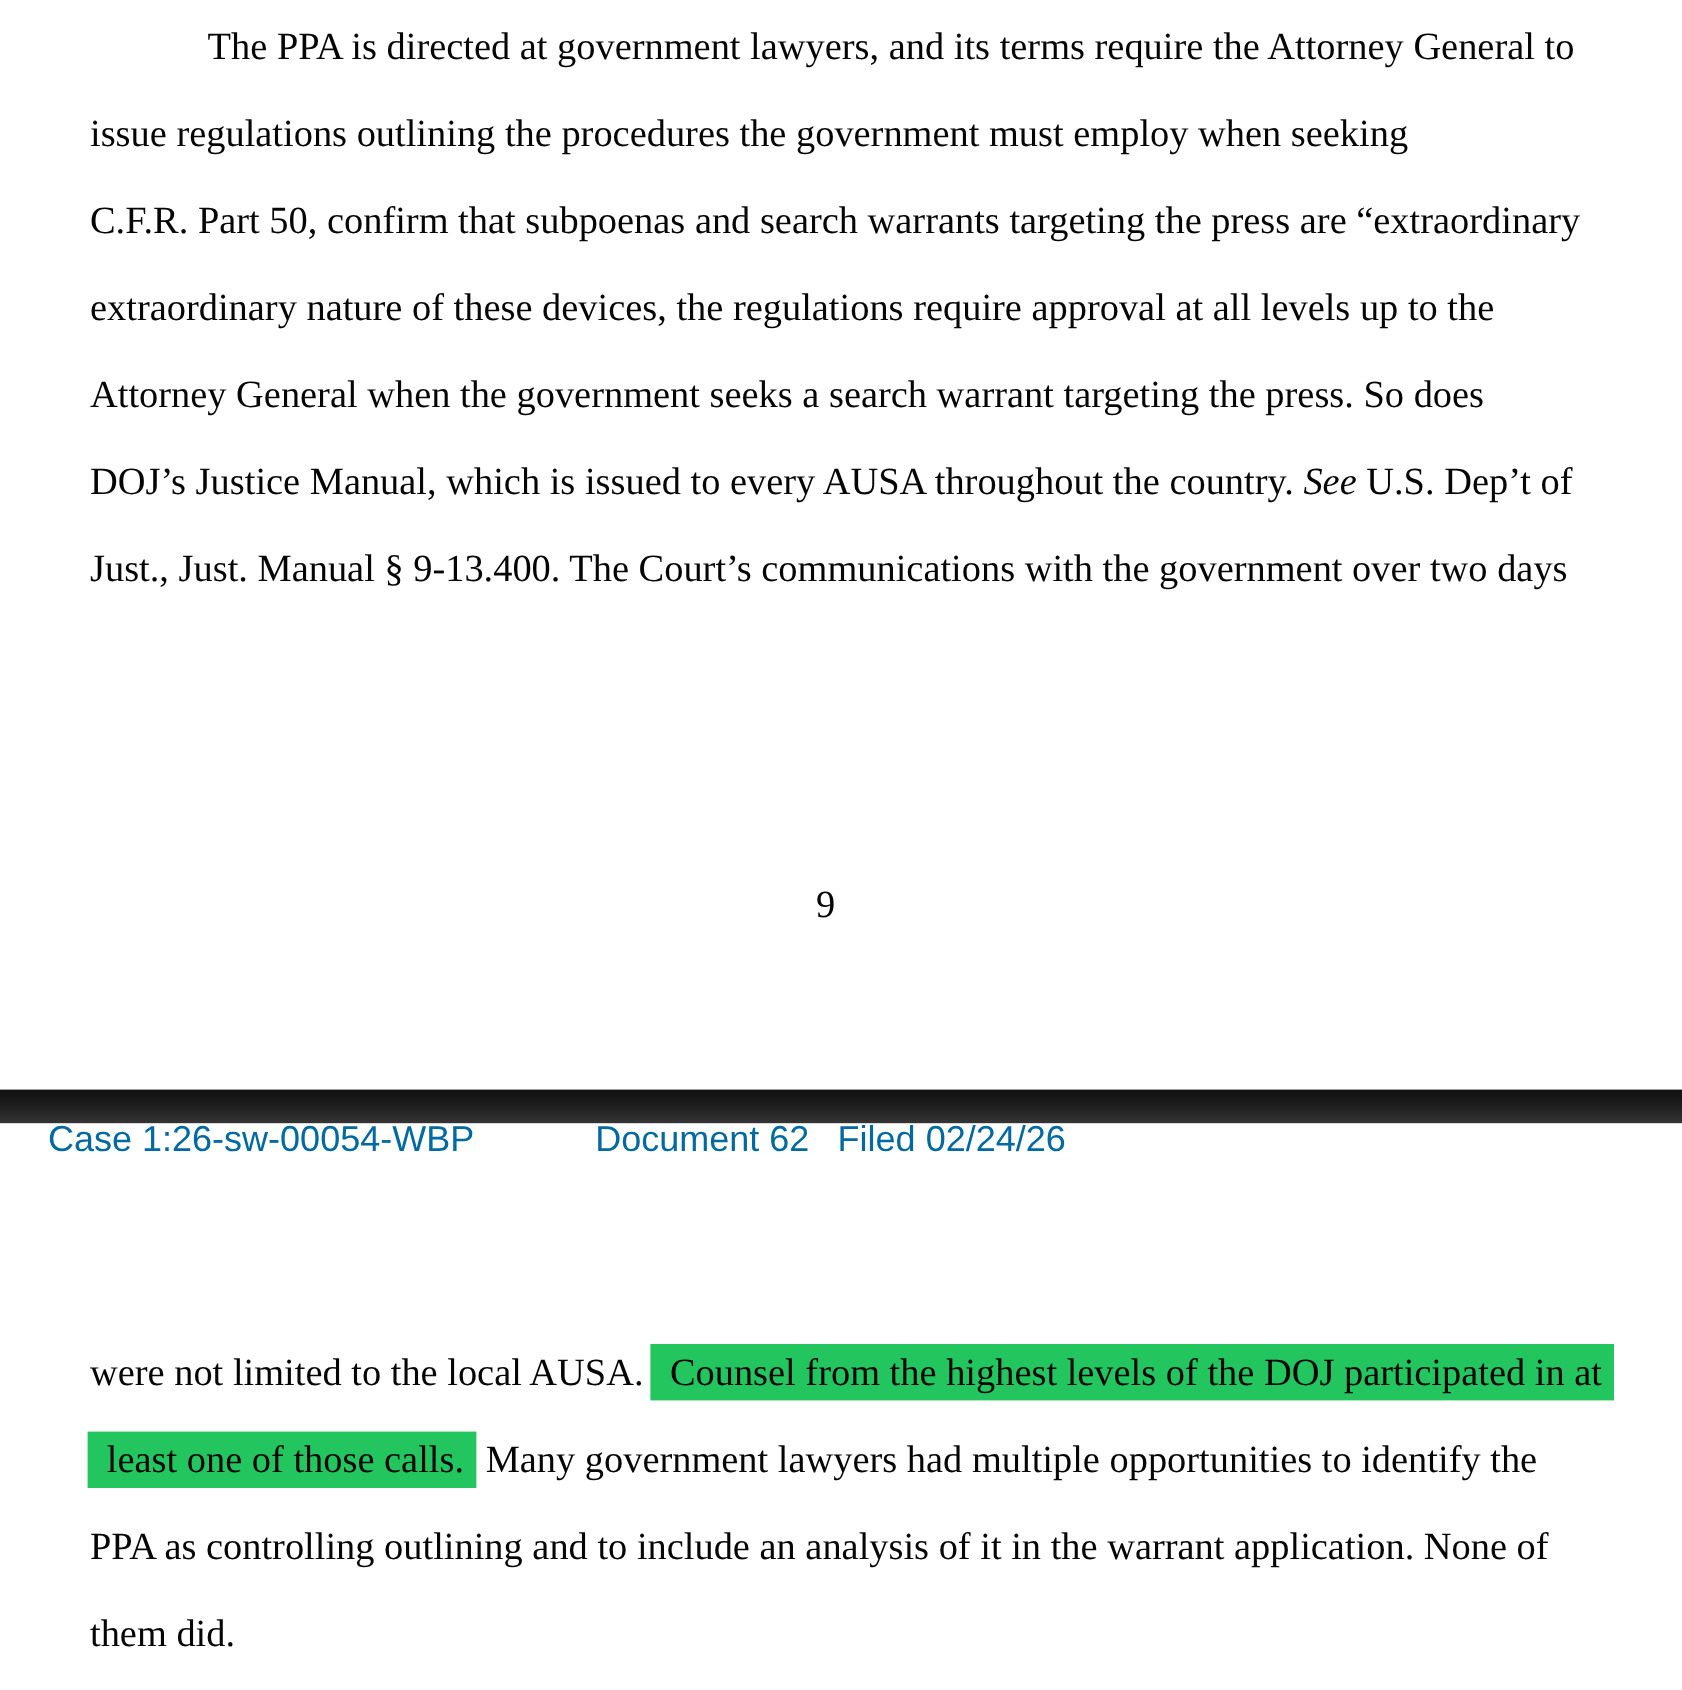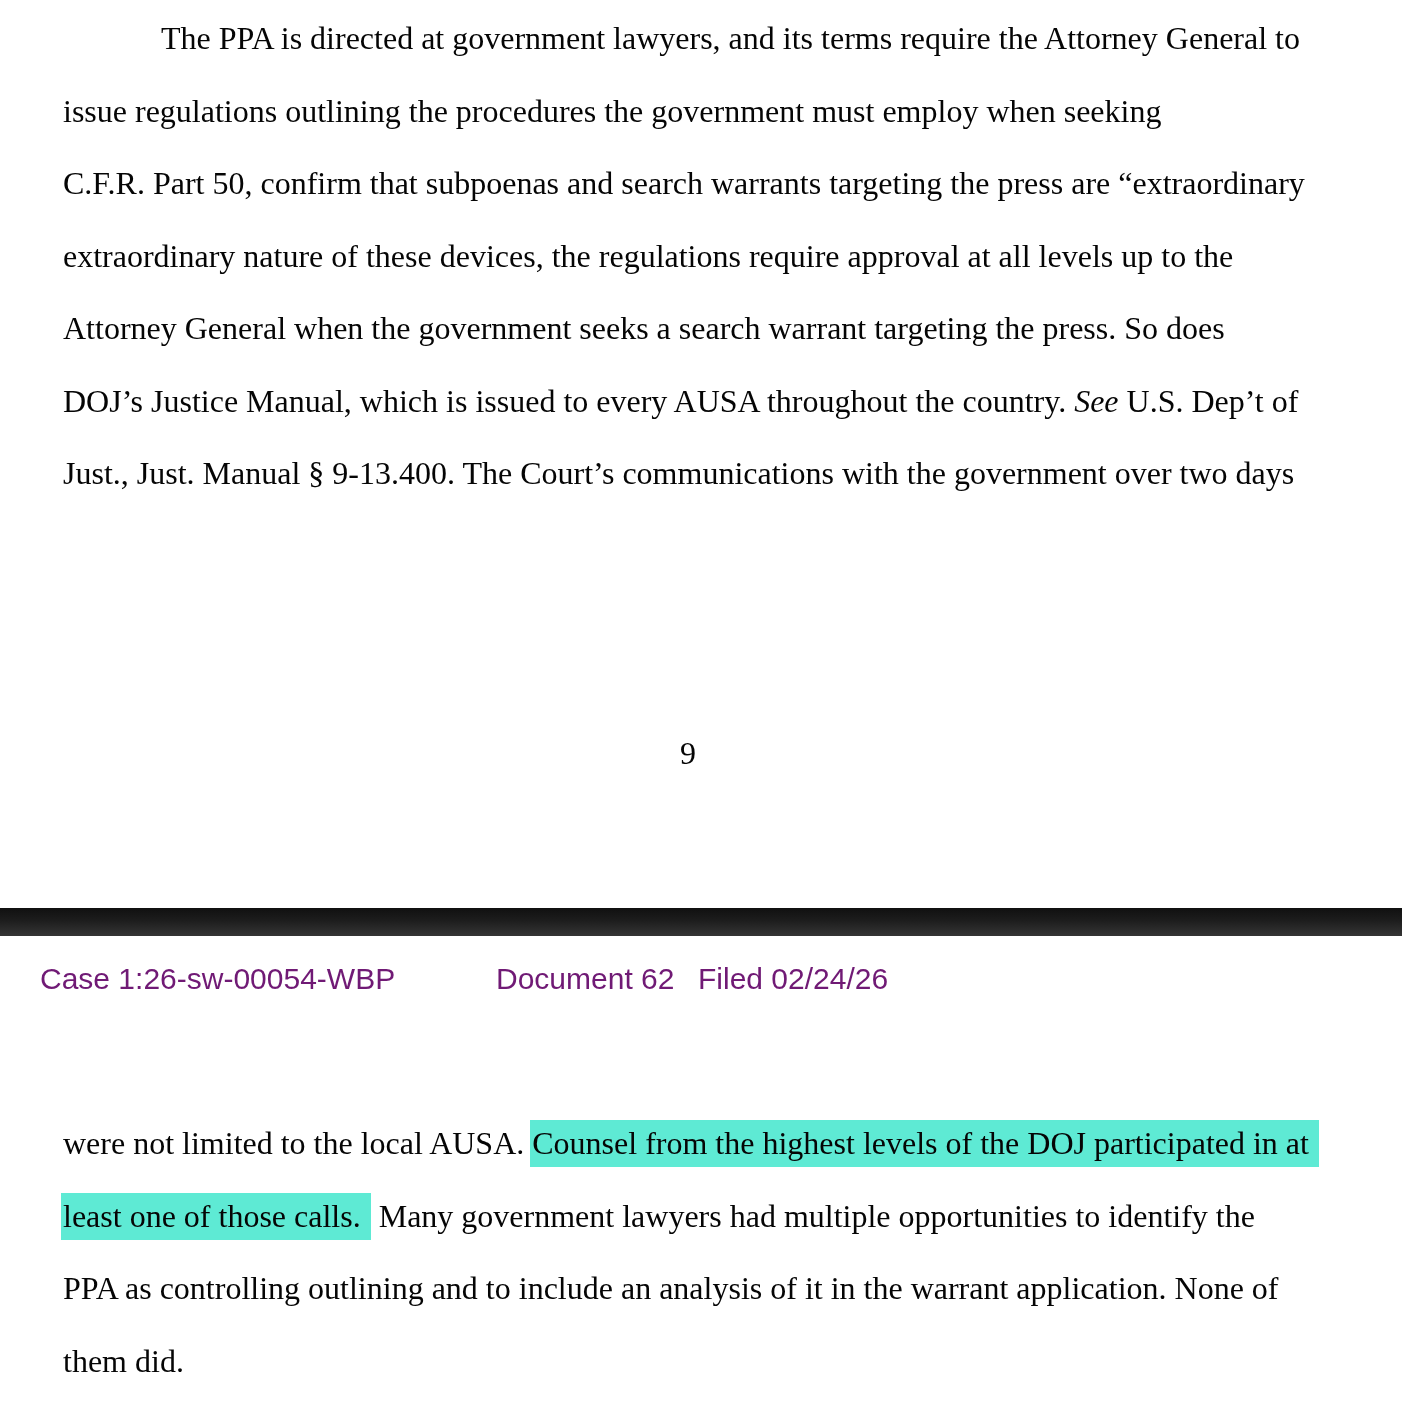--- a/index.html
+++ b/index.html
@@ -6,58 +6,58 @@
   body {
     width: 1402px; height: 1408px;
     background: #ffffff;
     position: relative;
     overflow: hidden;
     font-family: "Liberation Serif", serif;
     color: #050505;
   }
   .body-text {
     position: absolute;
-    left: 63px;
+    left: 75px;
     width: 1290px;
     font-size: 32px;
     color: #050505;
   }
   #page9-body { top: 2px; }
   #page10-body { top: 1107px; }
   .line { line-height: 72.5px; white-space: nowrap; }
   .line.indent { text-indent: 98px; }
   .it { font-style: italic; }
   .hl {
-    background: #5eead4;
-    padding: 5px 10px 6px 2px;
+    background: #22c55e;
+    padding: 5px 10px 6px 16px;
     margin-left: -2px;
   }
   .page-number {
     position: absolute;
     left: 65px; top: 717px;
     width: 1246px;
     text-align: center;
     font-size: 32px;
     line-height: 72.5px;
     color: #050505;
   }
   .separator-bar {
     position: absolute;
     left: 0; top: 908px;
     width: 1402px; height: 28px;
     background: linear-gradient(180deg, #101010 0%, #1d1d1d 45%, #353535 100%);
   }
   .stamp {
     position: absolute;
-    left: 0; top: 961px;
+    left: 0; top: 932px;
     width: 1402px; height: 36px;
     font-family: "Liberation Sans", sans-serif;
     font-size: 30px;
     line-height: 36px;
-    color: #701a75;
+    color: #0369a1;
     white-space: nowrap;
   }
   .stamp span { position: absolute; top: 0; }
   .stamp-case   { left: 40px; }
   .stamp-doc    { left: 461px; margin-left: 35px; }
   .stamp-filed  { left: 698px; text-align: center; }
   .stamp-page   { left: 939px; }
 </style>
 </head>
 <body>

